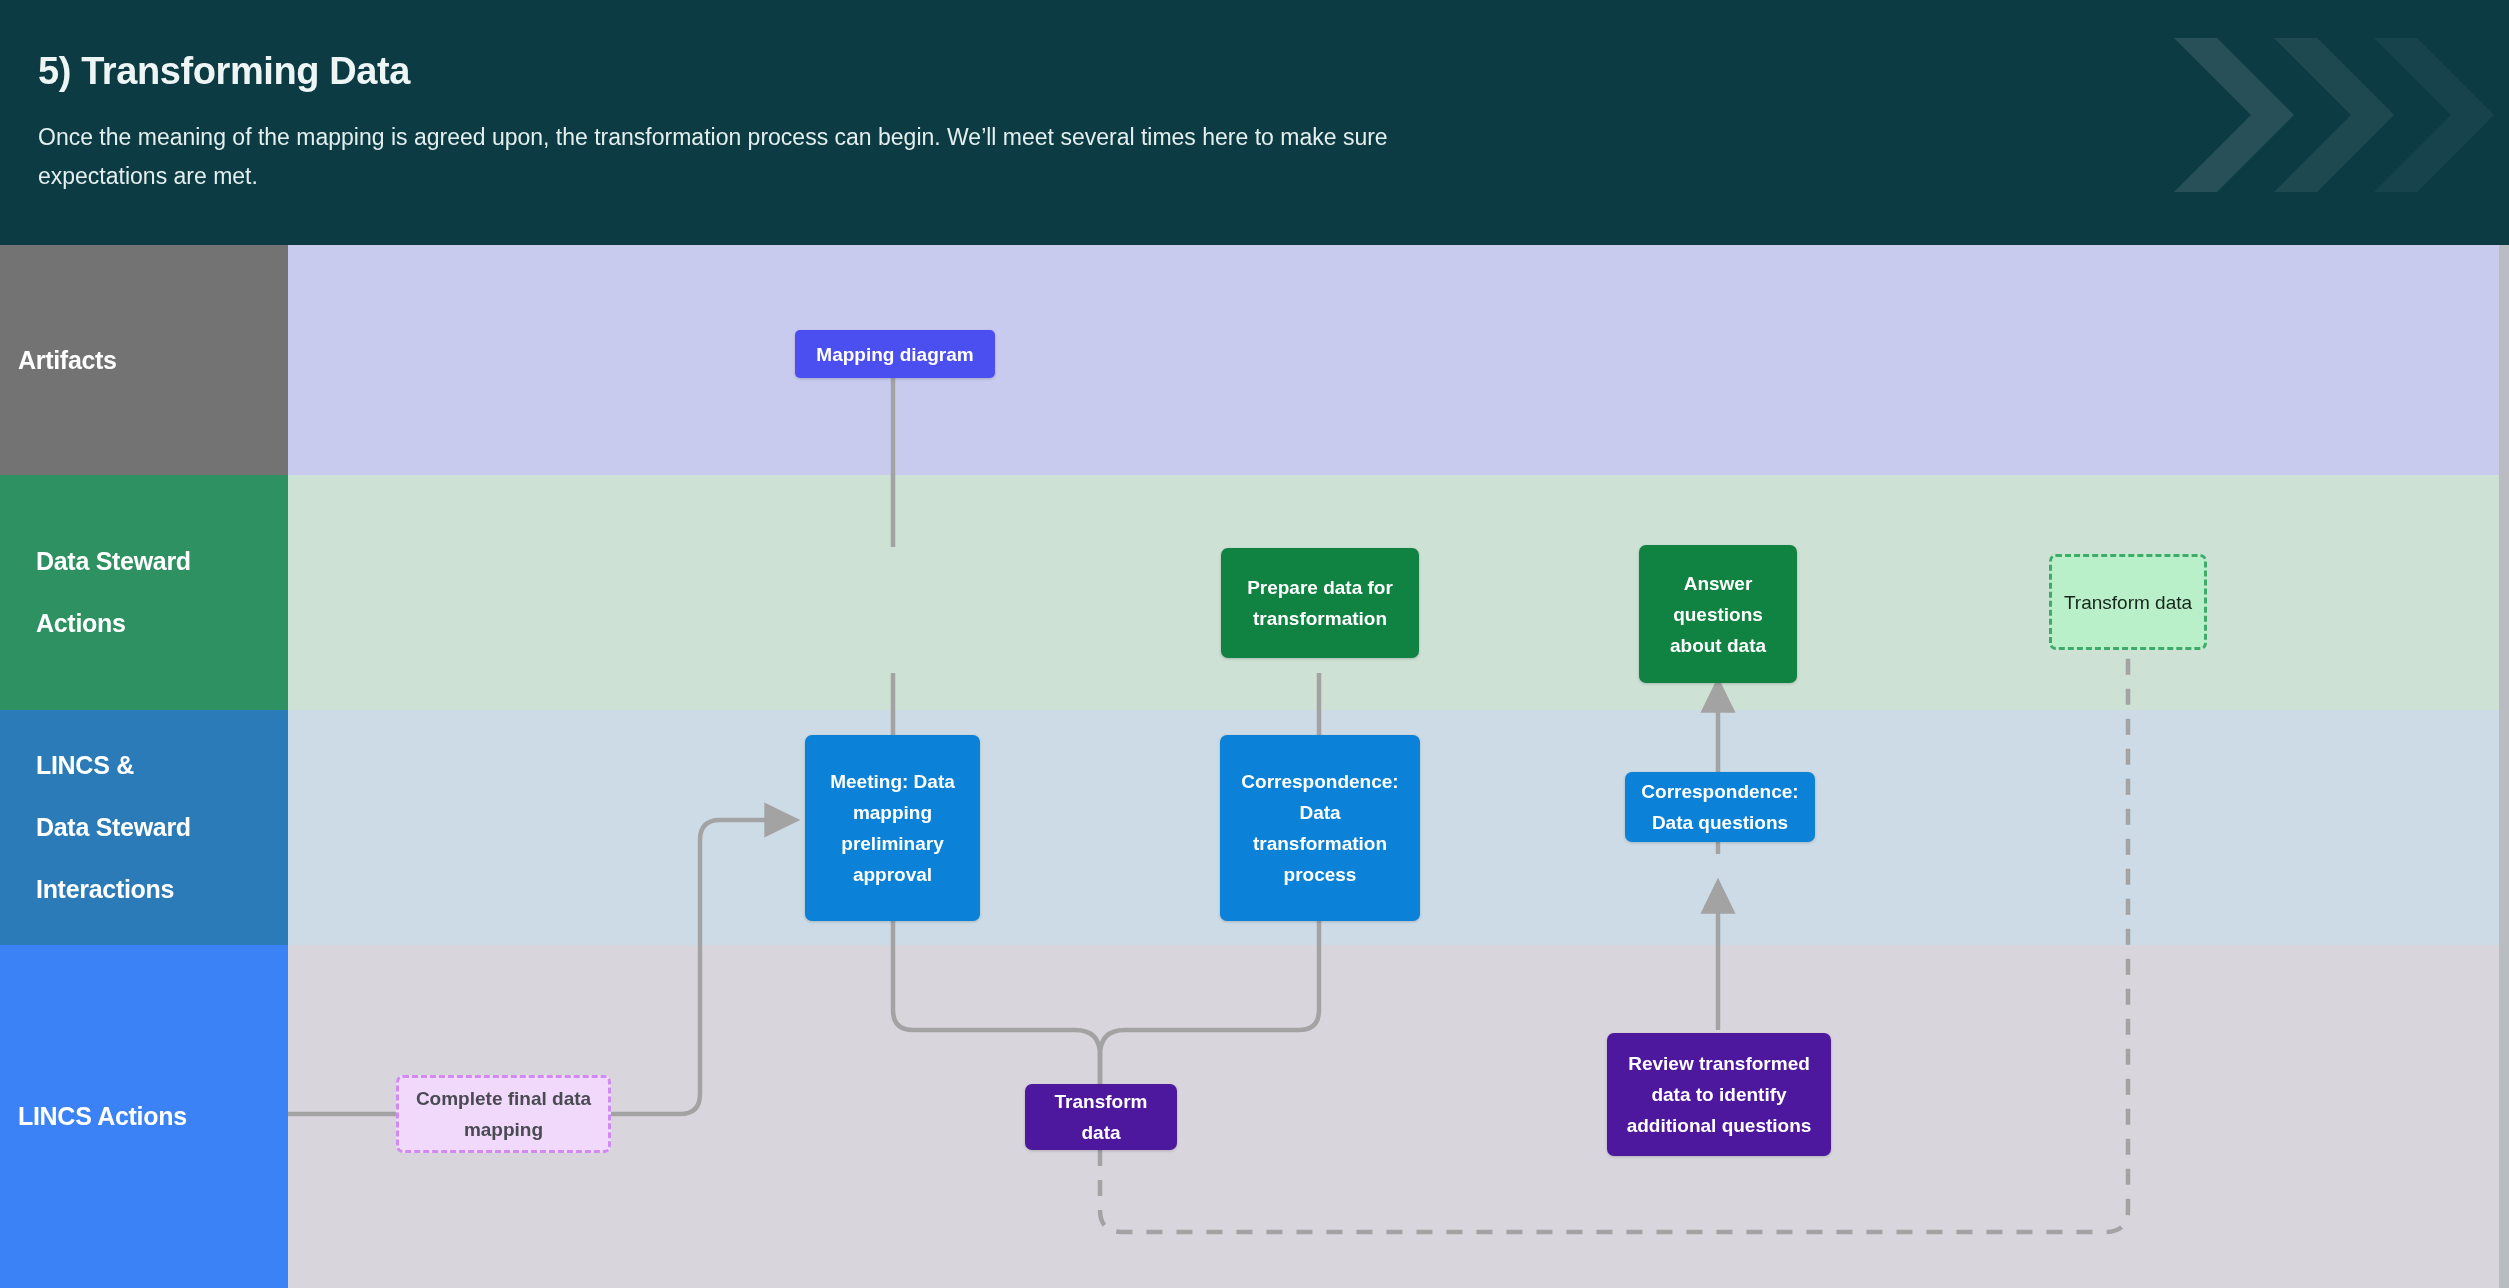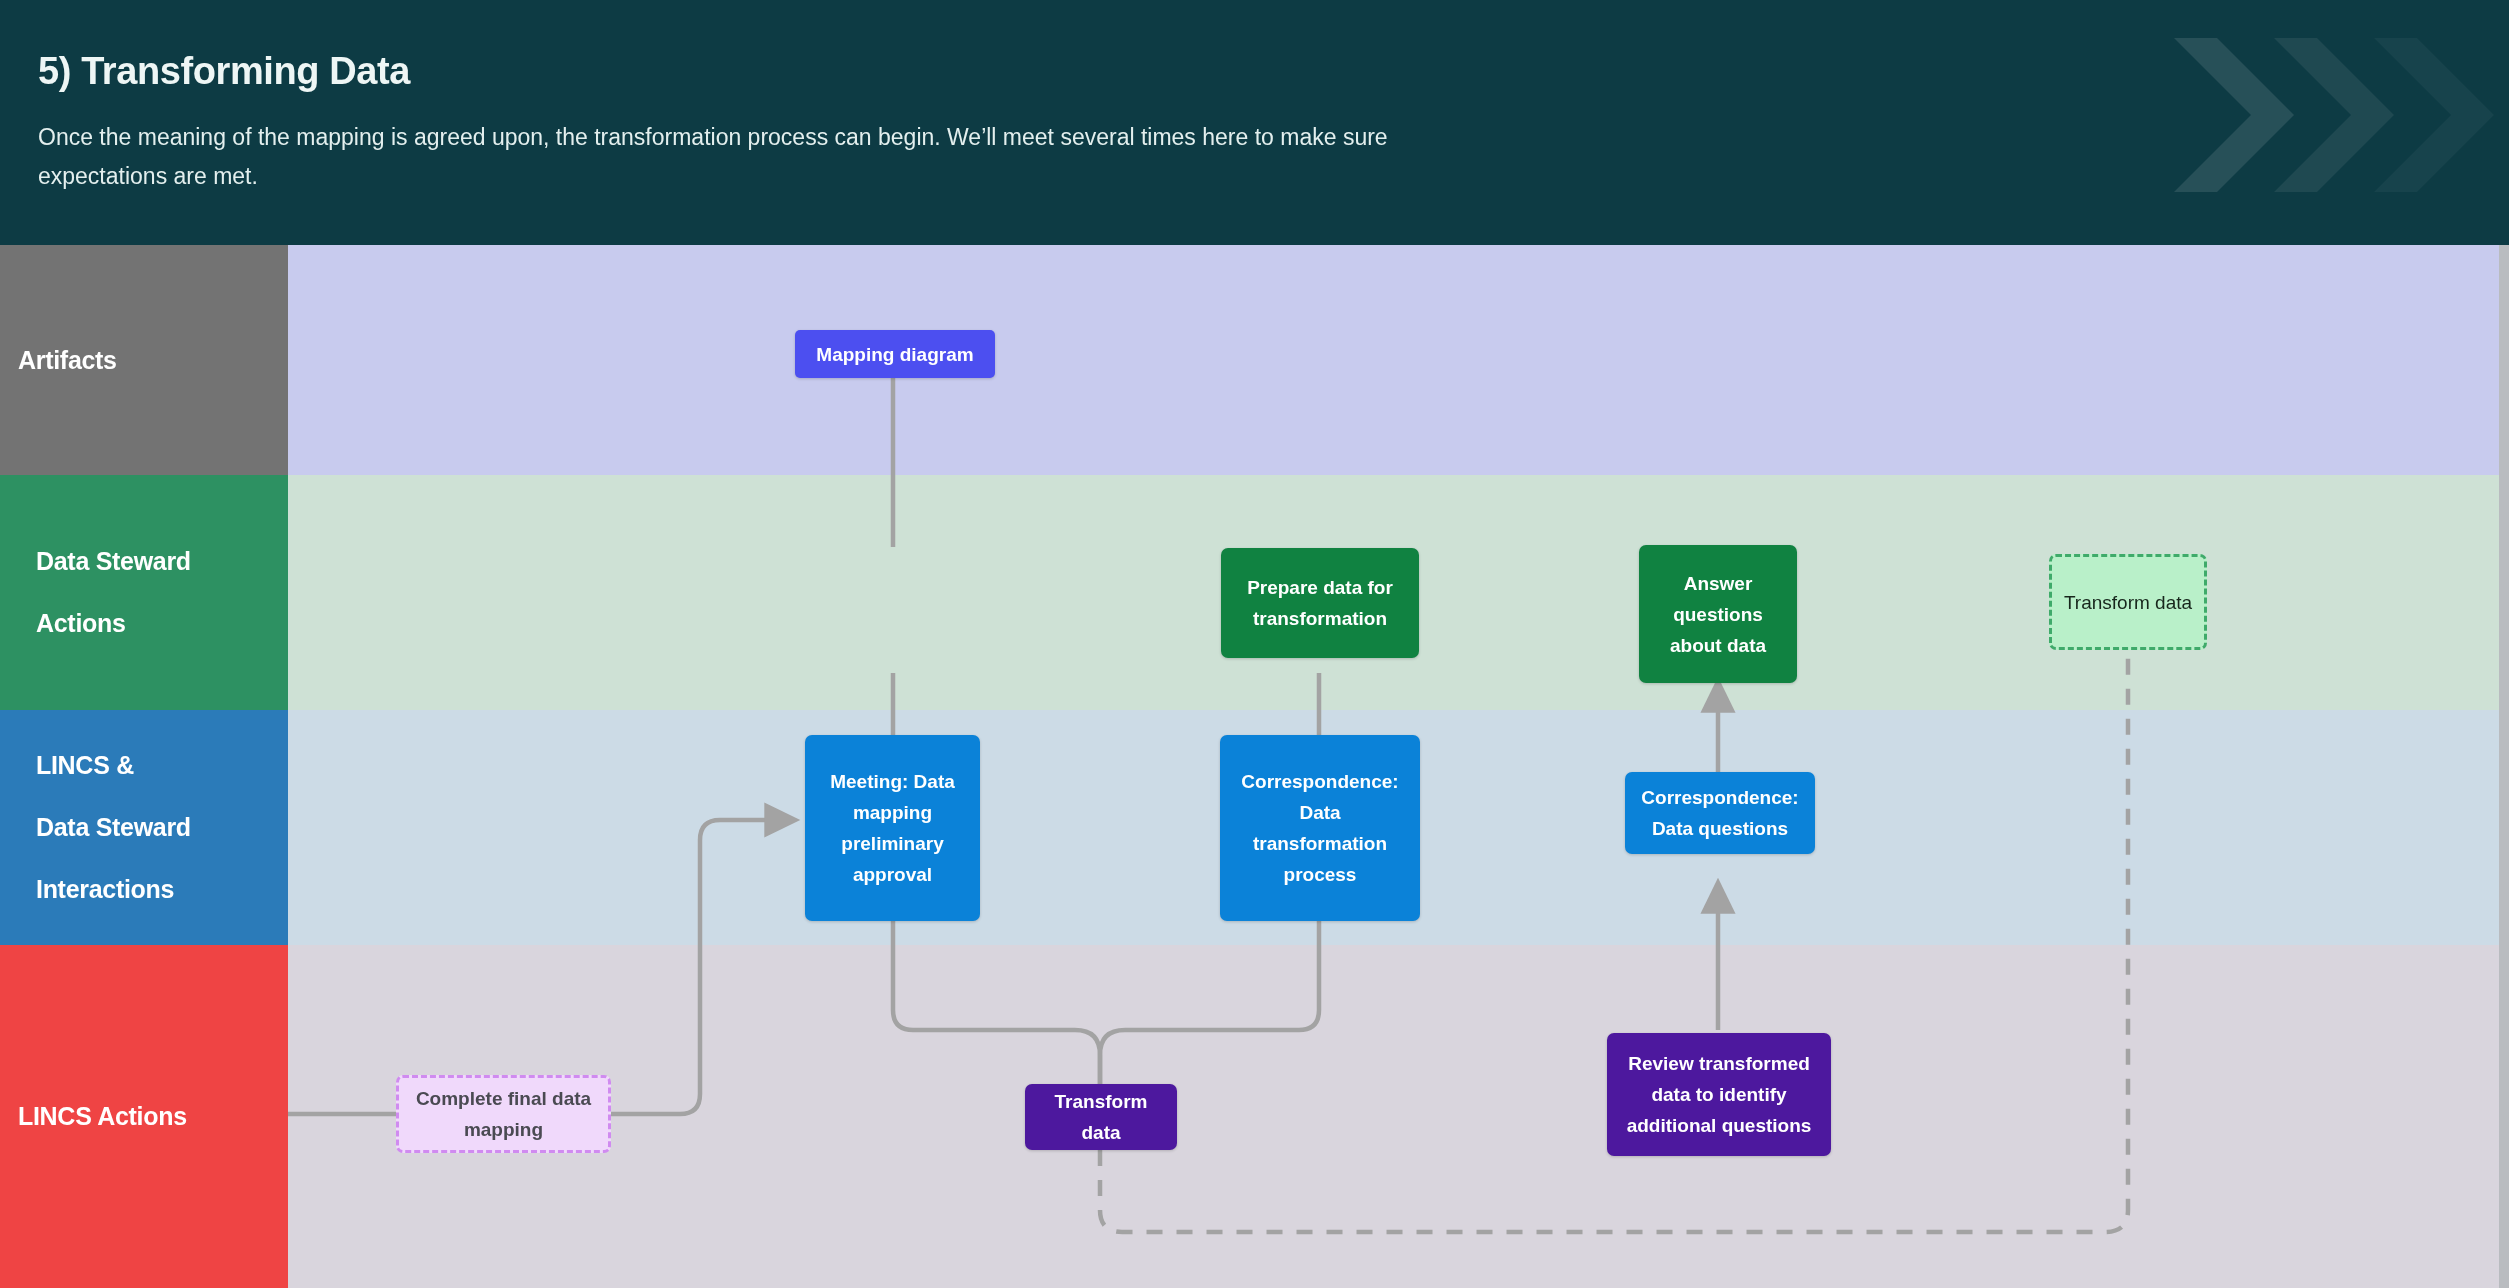--- a/index.html
+++ b/index.html
@@ -59,21 +59,21 @@
 
   #lane-steward    { top: 475px;  height: 235px; }
   #lane-steward    .lane-label { background: #2d9162; }
   #lane-steward    .lane-body  { background: #cee1d5; }
 
   #lane-interact   { top: 710px;  height: 235px; }
   #lane-interact   .lane-label { background: #2b7bb9; }
   #lane-interact   .lane-body  { background: #ccdbe6; }
 
   #lane-lincs      { top: 945px;  height: 343px; }
-  #lane-lincs      .lane-label { background: #ef4444; }
+  #lane-lincs      .lane-label { background: #3b82f6; }
   #lane-lincs      .lane-body  { background: #d9d5dd; }
 
   
   #edges {
     position: absolute; left: 0; top: 0;
     width: 2509px; height: 1288px;
     pointer-events: none;
   }
 
   
@@ -215,21 +215,21 @@
   </div>
 
   <div class="node n-interact" style="left:805px; top:735px; width:175px; height:186px;">
     <span>Meeting: Data mapping preliminary approval</span>
   </div>
 
   <div class="node n-interact" style="left:1220px; top:735px; width:200px; height:186px;">
     <span>Correspondence: Data transformation process</span>
   </div>
 
-  <div class="node n-interact" style="left:1625px; top:772px; width:190px; height:82px;">
+  <div class="node n-interact" style="left:1625px; top:772px; width:190px; height:70px;">
     <span>Correspondence: Data questions</span>
   </div>
 
   <div class="node n-lincs-ghost" style="left:396px; top:1075px; width:215px; height:78px; font-weight:700;">
     <span>Complete final data mapping</span>
   </div>
 
   <div class="node n-lincs" style="left:1025px; top:1084px; width:152px; height:66px;">
     <span>Transform data</span>
   </div>

